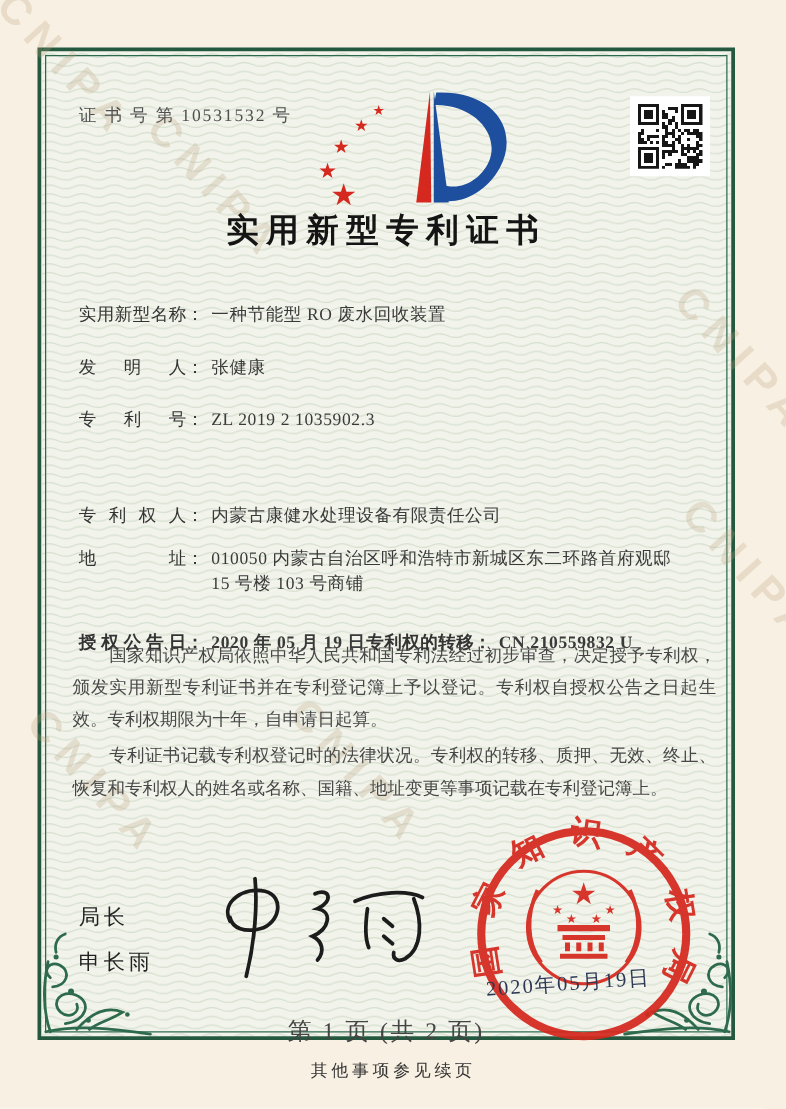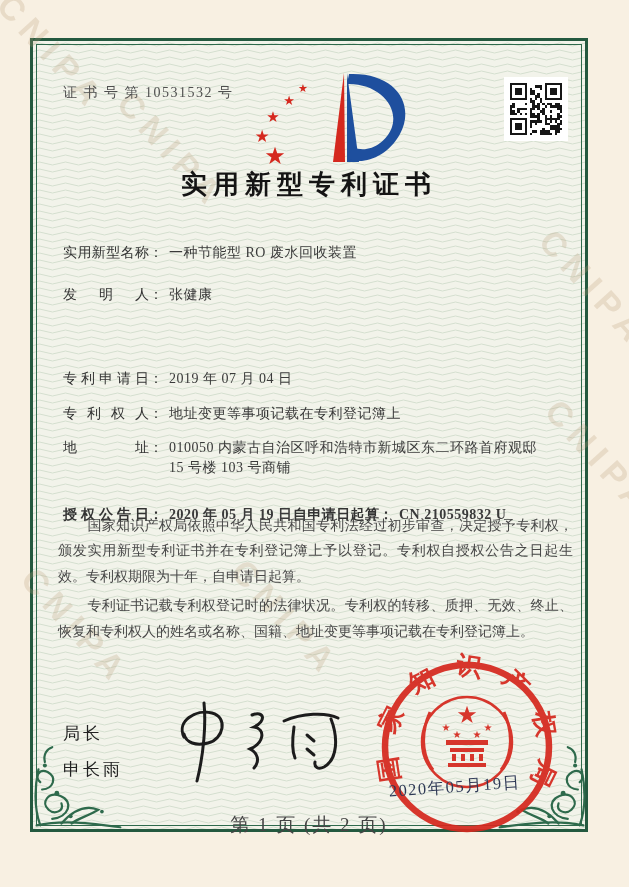--- a/index.html
+++ b/index.html
@@ -293,32 +293,32 @@
     </div>
 
     <div class="title">实用新型专利证书</div>
 
     <div class="field-row" style="top:285px;">
       <span class="flabel">发 明 人</span><span class="colon">：</span><span class="fvalue">张健康</span>
     </div>
     <div class="field-row" style="top:243px;">
       <span class="flabel">实用新型名称</span><span class="colon">：</span><span class="fvalue">一种节能型 RO 废水回收装置</span>
     </div>
-    <div class="field-row" style="top:369px;">
-      <span class="flabel">专利申请日</span><span class="colon">：</span><span class="fvalue">2019 年 07 月 04 日</span>
+    <div class="field-row" style="top:327px;">
+      <span class="flabel">专 利 号</span><span class="colon">：</span><span class="fvalue">ZL 2019 2 1035902.3</span>
     </div>
     <div class="field-row" style="top:404px;">
-      <span class="flabel">专 利 权 人</span><span class="colon">：</span><span class="fvalue">地址变更等事项记载在专利登记簿上</span>
+      <span class="flabel">专 利 权 人</span><span class="colon">：</span><span class="fvalue">内蒙古康健水处理设备有限责任公司</span>
     </div>
     <div class="field-row" style="top:438px;font-family:Liberation Serif, serif;">
       <span class="flabel">地 址</span><span class="colon">：</span><span class="fvalue">010050 内蒙古自治区呼和浩特市新城区东二环路首府观邸 15 号楼 103 号商铺</span>
     </div>
     <div class="field-row" style="top:505px;font-weight:bold;">
       <span class="flabel">授权公告日</span><span class="colon">：</span><span class="fvalue short">2020 年 05 月 19 日</span>
-      <span class="second-col"><span class="flabel">自申请日起算</span><span class="colon">：</span><span class="fvalue short">CN 210559832 U</span></span>
+      <span class="second-col"><span class="flabel">专利权的转移</span><span class="colon">：</span><span class="fvalue short">CN 210559832 U</span></span>
     </div>
 
     <div class="paragraphs">
       <p>国家知识产权局依照中华人民共和国专利法经过初步审查，决定授予专利权，颁发实用新型专利证书并在专利登记簿上予以登记。专利权自授权公告之日起生效。专利权期限为十年，自申请日起算。</p>
       <p>专利证书记载专利权登记时的法律状况。专利权的转移、质押、无效、终止、恢复和专利权人的姓名或名称、国籍、地址变更等事项记载在专利登记簿上。</p>
     </div>
 
     <div class="signer">
       <div>局长</div>
       <div class="name">申长雨</div>
@@ -365,15 +365,16 @@
           <rect x="99" y="112" width="4" height="7"></rect>
           <rect x="108" y="112" width="4" height="7"></rect>
           <rect x="117" y="112" width="4" height="7"></rect>
           <rect x="86" y="121" width="38" height="4"></rect>
         </g>
       </g>
       <text x="93" y="150" text-anchor="middle" font-size="16.5" letter-spacing="1.5" fill="#1f2a4a" transform="rotate(-4 93 150)" style="font-family:'Liberation Serif',serif;">2020年05月19日</text>
     </svg>
 
     <div class="page-number">第 1 页 (共 2 页)</div>
+    <div class="footer-note">其他事项参见续页</div>
 
   </div>
 </div>
 
 </body></html>

